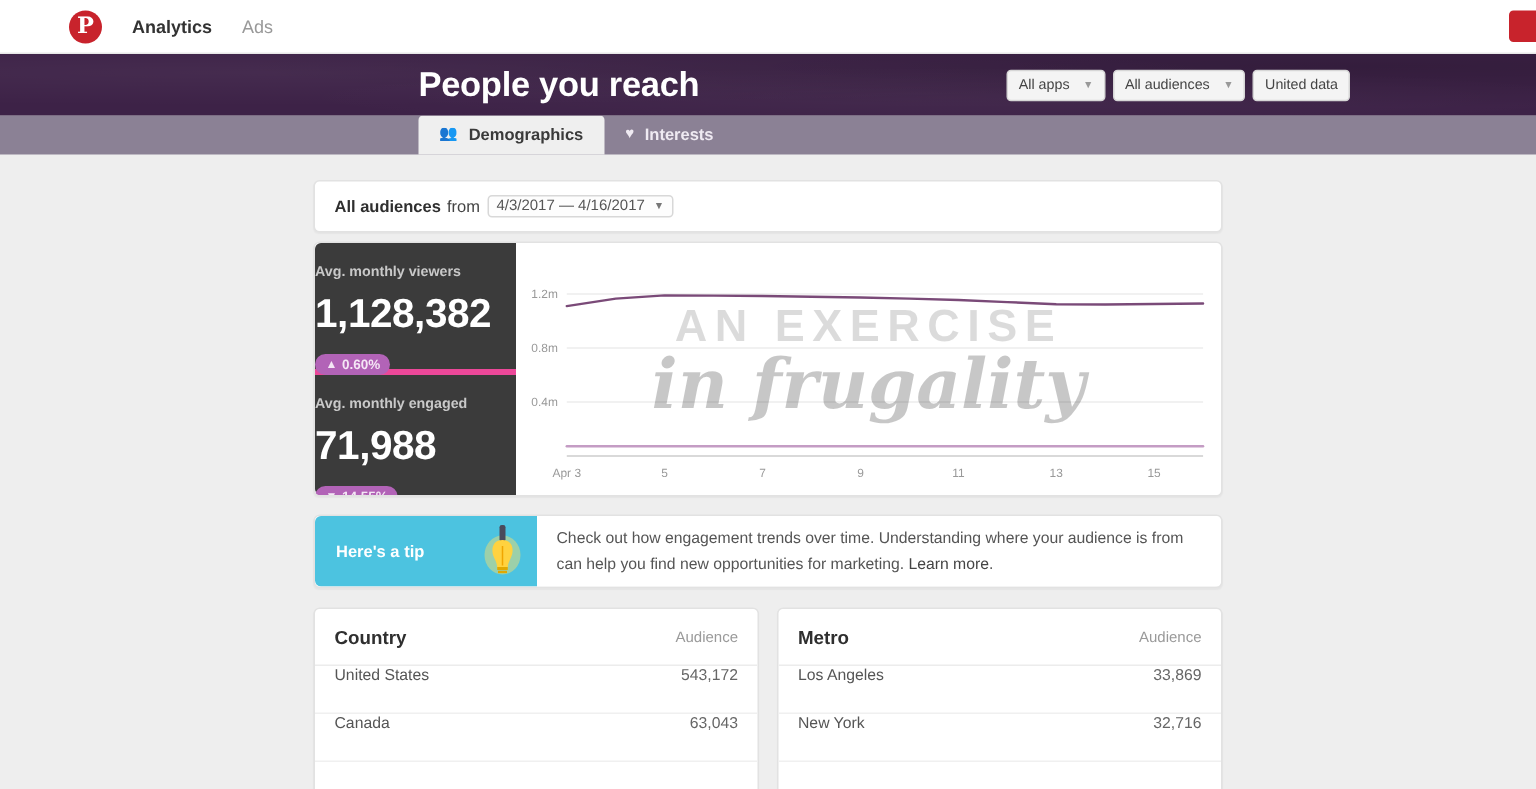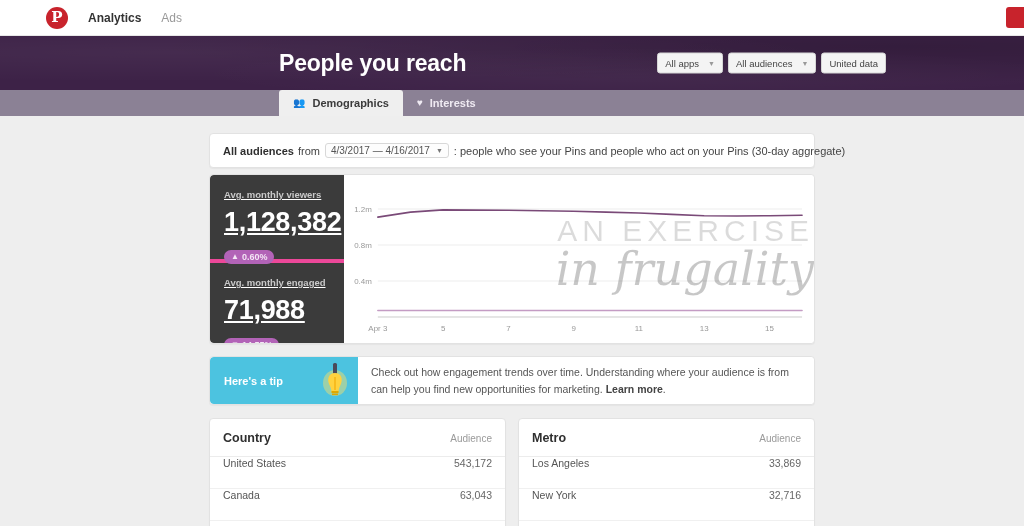--- a/index.html
+++ b/index.html
@@ -60,40 +60,40 @@
     right: -8px;
     top: 7px;
     width: 26px;
     height: 21px;
     background: #c8232c;
     border-radius: 3px;
   }
 
   
   .hero {
-    height: 54px;
+    height: 41px;
     background: #3d2247;
     background-image:
       radial-gradient(ellipse at 18% 30%, rgba(255,255,255,0.045), transparent 55%),
       radial-gradient(ellipse at 62% 70%, rgba(255,255,255,0.035), transparent 50%),
       radial-gradient(ellipse at 88% 20%, rgba(0,0,0,0.15), transparent 60%);
     position: relative;
     display: flex;
     align-items: center;
   }
   .hero-title {
     color: #ffffff;
     font-size: 23px;
     font-weight: bold;
     margin-left: 279px;
     letter-spacing: -0.2px;
   }
   .hero-actions {
     position: absolute;
-    right: 138px;
+    right: 124px;
     top: 50%;
     transform: translateY(-50%);
     display: flex;
     gap: 5px;
   }
   .hdr-btn {
     background: #f4f4f4;
     border: 1px solid #d6d6d6;
     border-radius: 3px;
     height: 19px;
@@ -196,24 +196,23 @@
     overflow: hidden;
   }
   .metrics {
     width: 134px;
     background: #3b3b3b;
     color: #ffffff;
     flex: 0 0 134px;
     border-radius: 4px 0 0 4px;
   }
   .metric {
-    padding: 14px 0 0 14px;
+    padding: 14px 0 0 0;
     height: 70px;
     box-sizing: content-box;
-    text-decoration: underline;
   }
   .metric + .metric { border-top: 4px solid #ec4899; }
   .metric-label {
     font-size: 9.5px;
     color: #c9c9c9;
     font-weight: bold;
     margin-bottom: 7px;
   }
   .metric-value {
     font-size: 27px;
@@ -239,23 +238,24 @@
     background: #ffffff;
     position: relative;
     border-radius: 0 4px 4px 0;
   }
   .chart-svg { display: block; width: 100%; height: 168px; }
   .watermark {
     position: absolute;
     inset: 0;
     display: flex;
     flex-direction: column;
-    align-items: flex-end;
+    align-items: center;
     justify-content: center;
     pointer-events: none;
+    font-weight: bold;
   }
   .wm-line1 {
     font-family: "Liberation Sans", sans-serif;
     font-size: 30px;
     letter-spacing: 5px;
     color: rgba(0,0,0,0.14);
     margin-top: -8px;
   }
   .wm-line2 {
     font-family: "DejaVu Serif", serif;
@@ -296,21 +296,21 @@
     flex: 1;
     background: #ffffff;
     display: flex;
     align-items: center;
     padding: 0 13px;
     font-size: 10.5px;
     line-height: 1.55;
     color: #555555;
     border-radius: 0 4px 4px 0;
   }
-  .tip-body a { color: #444444; font-weight: bold; text-decoration: none; }
+  .tip-body a { color: #444444; font-weight: normal; text-decoration: none; }
 
   
   .tables {
     display: flex;
     gap: 12px;
     margin-top: 13px;
   }
   .tbl { flex: 1; overflow: hidden; }
   .tbl-head {
     display: flex;
@@ -379,21 +379,20 @@
   <div class="content">
 
     <div class="card">
       <div class="aud-bar">
         <b>All audiences</b>
         <span style="margin-left:4px">from</span>
         <span class="date-pill">
           <span>4/3/2017 — 4/16/2017</span>
           <span class="caret">▼</span>
         </span>
-        <span>: people who see your Pins and people who act on your Pins (30-day aggregate)</span>
       </div>
     </div>
 
     <div class="card panel">
       <div class="metrics">
 
         <div class="metric">
           <div class="metric-label">Avg. monthly viewers</div>
           <div class="metric-value">1,128,382</div>
           <span class="badge">

